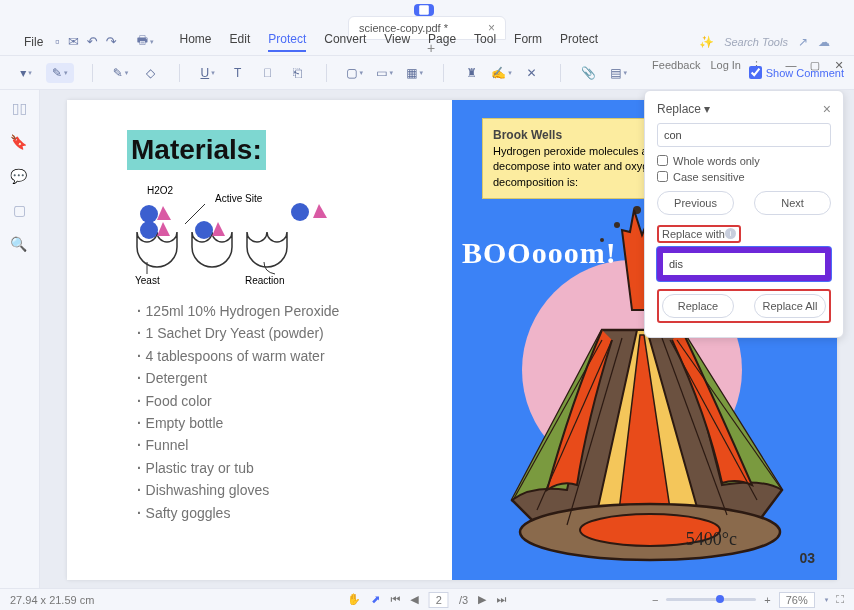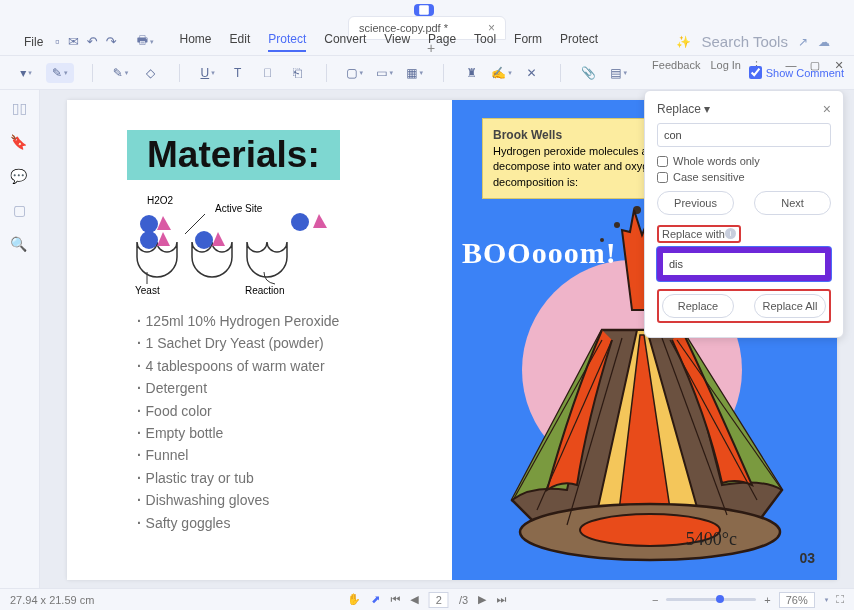--- a/index.html
+++ b/index.html
@@ -18,40 +18,40 @@
 
   
   .menubar { height: 28px; background: #f4f6fb; display: flex; align-items: center; padding: 0 24px; gap: 8px; font-size: 12px; color: #444; border-bottom: 1px solid #e3e6ef; }
   .mb-file { font-size: 12px; color:#444; margin-right:4px; }
   .mb-iconrow { display:flex; gap:8px; margin-right:12px; }
   .mb-iconrow span { color:#6b7aa8; font-size:13px; }
   .mb-items { display:flex; gap:18px; }
   .mb-item { cursor:pointer; }
   .mb-item.active { color:#4a6cf7; border-bottom:2px solid #4a6cf7; padding-bottom:4px; }
   .mb-right { margin-left:auto; display:flex; align-items:center; gap:10px; color:#8aa0c8; }
-  .search-tools { font-size:15px; color:#a0a8bb; }
+  .search-tools { font-size:11px; color:#a0a8bb; font-style:italic; }
 
   
   .toolbar { height: 34px; background: #f4f6fb; display:flex; align-items:center; padding:0 10px; gap:12px; border-bottom:1px solid #e3e6ef; font-size:12px; color:#555; }
   .tool-group { display:flex; align-items:center; gap:10px; padding:0 6px; }
   .tool-sep { width:1px; height:18px; background:#d8dce8; }
   .tool-btn { width:20px; height:20px; display:flex; align-items:center; justify-content:center; color:#5a6b98; position:relative; }
   .tool-btn.active { background:#e2e8fb; border-radius:4px; padding:3px 6px; width:auto; }
   .drop { font-size:7px; color:#8895b8; margin-left:2px; }
   .show-comment { margin-left:auto; display:flex; align-items:center; gap:4px; font-size:11px; color:#4a6cf7; }
   .show-comment input { accent-color:#4a6cf7; }
 
   
   .main { display:flex; height: calc(610px - 28px - 28px - 34px - 22px); background:#e9ecf3; position:relative; }
   .side-rail { width:40px; background:#f4f6fb; border-right:1px solid #e3e6ef; display:flex; flex-direction:column; align-items:center; padding-top:10px; gap:18px; }
   .side-rail span { color:#a8b2cc; font-size:14px; }
   .canvas { flex:1; background:#e9ecf3; display:flex; justify-content:center; align-items:flex-start; padding:10px; overflow:hidden; position:relative; }
   .page { width: 770px; height: 480px; background:#fff; box-shadow:0 0 4px rgba(0,0,0,0.1); margin-left:10px; display:flex; position:relative; margin-top:0; }
   .page-left { width:50%; padding:30px 20px 20px 60px; }
-  .materials-title { display:inline-block; background:#7ed7d1; padding:4px 20px; font-weight:900; font-size:37px; font-family:'Arial Black',sans-serif; color:#111; }
+  .materials-title { display:inline-block; background:#7ed7d1; padding:4px 4px; font-weight:900; font-size:28px; font-family:'Arial Black',sans-serif; color:#111; }
   .diagram-area { margin-top:12px; height:110px; position:relative; }
   .mat-list { margin-top:8px; font-size:14px; line-height:1.6; color:#737373; padding-left:10px; }
   .mat-list div::before { content:"· "; font-weight:bold; }
 
   .page-right { width:50%; background:#3b82f6; position:relative; overflow:hidden; }
   .callout { position:absolute; top:18px; left:30px; right:0; background:#fcec9f; border:1px solid #d9c76a; padding:8px 10px; font-size:11px; line-height:1.4; }
   .callout b { color:#444; font-size:12px; }
   .pagenum { position:absolute; bottom:14px; right:22px; font-size:14px; color:#333; font-weight:600; }
 
   
@@ -60,21 +60,21 @@
   .pink-circle { position:absolute; width:220px; height:220px; background:#efb4c9; border-radius:50%; top:70px; left:70px; }
   .temp-label { position:absolute; bottom:30px; right:100px; font-family:'Comic Sans MS',cursive; font-size:18px; color:#222; }
 
   
   .replace-panel { position:absolute; top:0; right:10px; width:200px; background:#fff; border:1px solid #dcdfe8; border-radius:6px; box-shadow:0 2px 8px rgba(0,0,0,0.12); padding:10px 12px 14px; z-index:10; }
   .rp-head { display:flex; align-items:center; margin-bottom:6px; }
   .rp-head span { font-size:12px; color:#555; }
   .rp-head .close { margin-left:auto; color:#888; font-size:14px; cursor:pointer; }
   .rp-input { width:100%; border:1px solid #d4d9e6; border-radius:3px; padding:5px 6px; font-size:11px; color:#444; margin-bottom:8px; }
   .rp-input.focus { border:6px solid #6d28d9; box-shadow:0 0 0 1px #4a6cf7; }
-  .rp-check { display:flex; align-items:center; gap:5px; font-size:11px; color:#555; margin-bottom:4px; }
+  .rp-check { display:flex; align-items:flex-start; gap:5px; font-size:11px; color:#555; margin-bottom:4px; }
   .rp-check input { width:11px; height:11px; }
   .rp-btnrow { display:flex; gap:20px; margin-top:8px;justify-content:flex-end; }
   .rp-btn { flex:1; border:1px solid #d4d9e6; background:#fff; border-radius:14px; padding:5px 0; font-size:11px; color:#555; text-align:center; cursor:pointer; }
   .rp-label { font-size:11px; color:#555; margin:10px 0 4px; display:flex; align-items:center; gap:3px; }
   .rp-info { display:inline-block; width:11px; height:11px; border-radius:50%; background:#c8cedd; color:#fff; font-size:8px; text-align:center; line-height:11px; }
   .hl-red { border:2px solid #d83a3a; border-radius:3px; padding:1px 3px; display:inline-flex; }
   .btnrow-red { border:2px solid #d83a3a; border-radius:3px; padding:3px; }
 
   
   .statusbar { position:absolute; bottom:0; left:0; right:0; height:22px; background:#f4f6fb; border-top:1px solid #e3e6ef; display:flex; align-items:center; padding:0 10px; font-size:11px; color:#777; gap:14px; }

